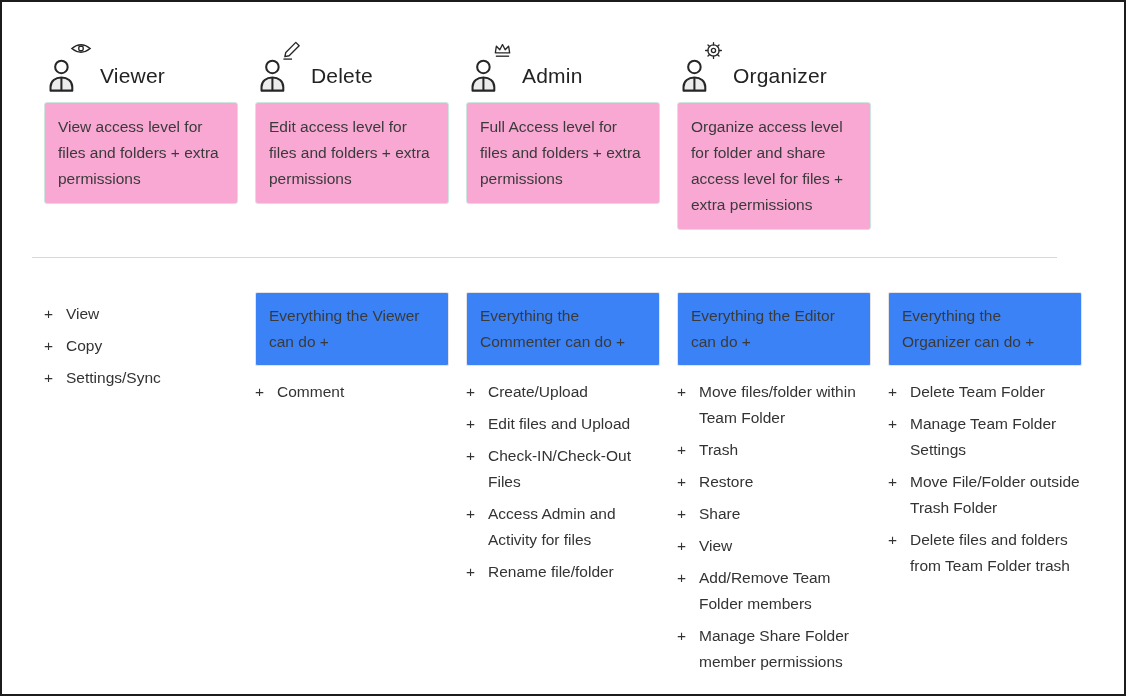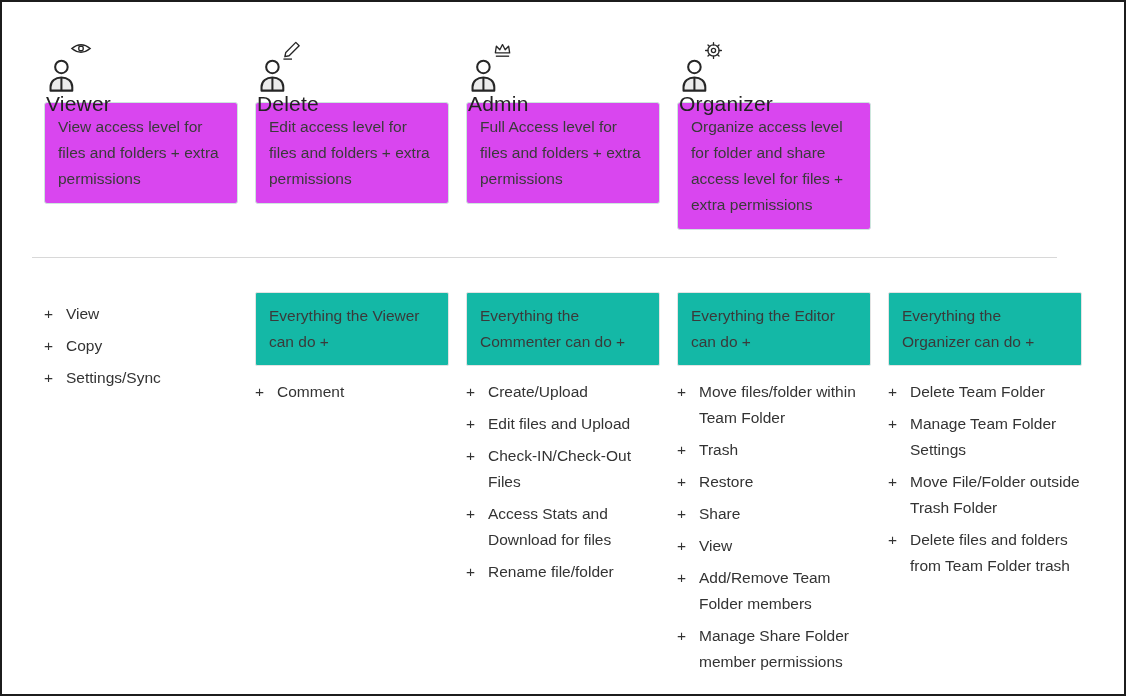--- a/index.html
+++ b/index.html
@@ -14,65 +14,65 @@
   }
   .inner{padding:38px 42px 0 42px;}
   .grid{
     display:grid;
     grid-template-columns:repeat(5,194px);
     column-gap:17px;
   }
   
   .role-header{
     display:flex;
+    align-items:flex-end;
     height:52px;
     margin-bottom:10px;
-    flex-direction:column;
   }
   .icon-composite{
     position:relative;
     width:54px;height:52px;
     flex:0 0 auto;
   }
   .person-icon{position:absolute;left:2px;bottom:0;}
   .badge-icon{position:absolute;left:26px;top:0;}
   .role-title{
     font-size:21px;
     font-weight:500;
     color:#232323;
     letter-spacing:.2px;
     padding-bottom:4px;
     margin-left:2px;
     white-space:nowrap;
   }
   
   .desc-box{
     box-sizing:border-box;
-    background:#d946ef;
+    background:#f9a8d4;
     border:1px solid #cde7dd;
     border-radius:3px;
     padding:11px 13px;
     font-size:15.5px;
     line-height:26px;
     color:#3a3a3a;
   }
   
   .divider{
     position:absolute;
     left:30px;
     top:255px;
     width:1025px;
     height:0;
     border-top:1px solid #d8d8d8;
   }
   
   .lower{margin-top:0;position:absolute;top:290px;left:42px;}
   .inherit-box{
     box-sizing:border-box;
-    background:#14b8a6;
+    background:#3b82f6;
     border:1px solid #e3e3e3;
     border-radius:2px;
     padding:10px 13px;
     font-size:15.5px;
     line-height:26px;
     color:#3a3a3a;
     margin-bottom:13px;
   }
   ul.perm-list{
     list-style:none;
@@ -238,21 +238,21 @@
             <li>
               <span class="plus">+</span>
               <span class="ptext">Edit files and Upload</span>
             </li>
             <li>
               <span class="plus">+</span>
               <span class="ptext">Check-IN/Check-Out Files</span>
             </li>
             <li>
               <span class="plus">+</span>
-              <span class="ptext">Access Stats and Download for files</span>
+              <span class="ptext">Access Admin and Activity for files</span>
             </li>
             <li>
               <span class="plus">+</span>
               <span class="ptext">Rename file/folder</span>
             </li>
           </ul>
       </div>
 
       <div>
         <div class="inherit-box">Everything the Editor can do +</div>

